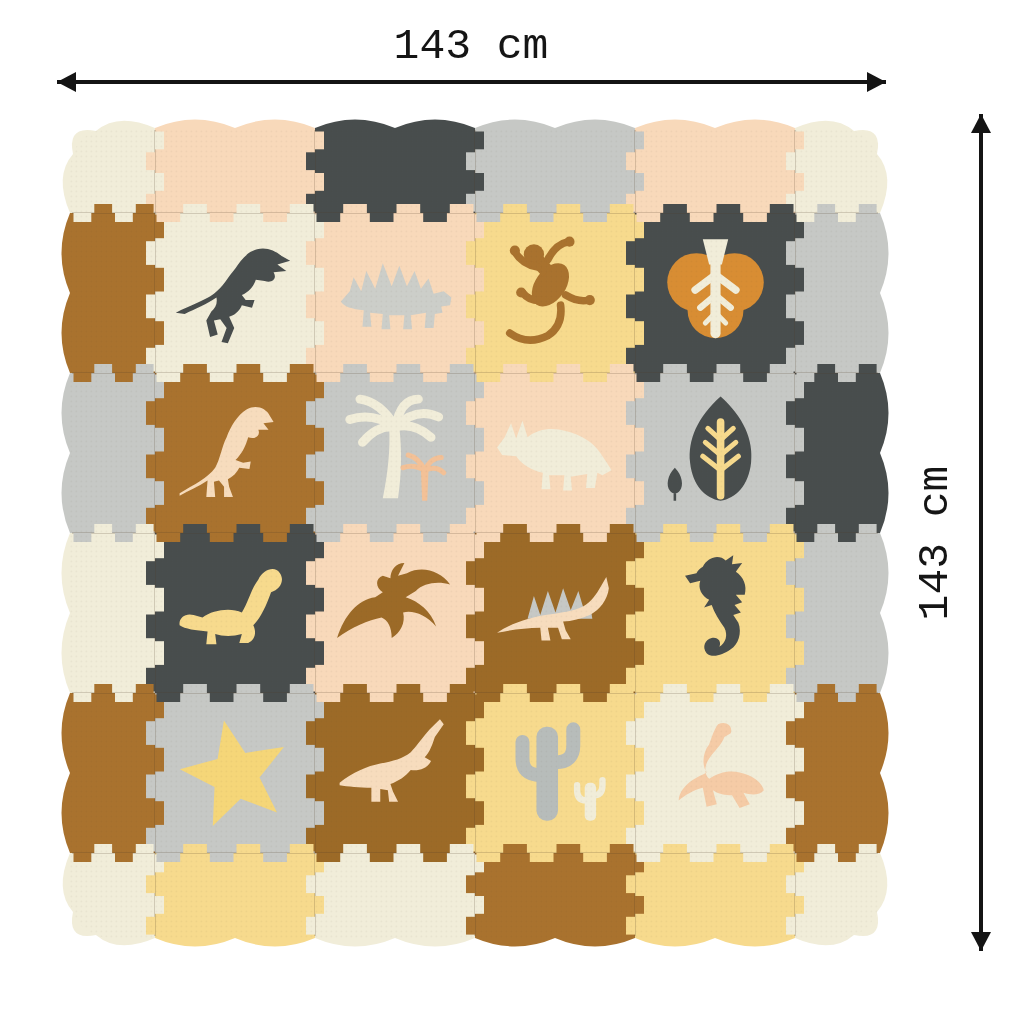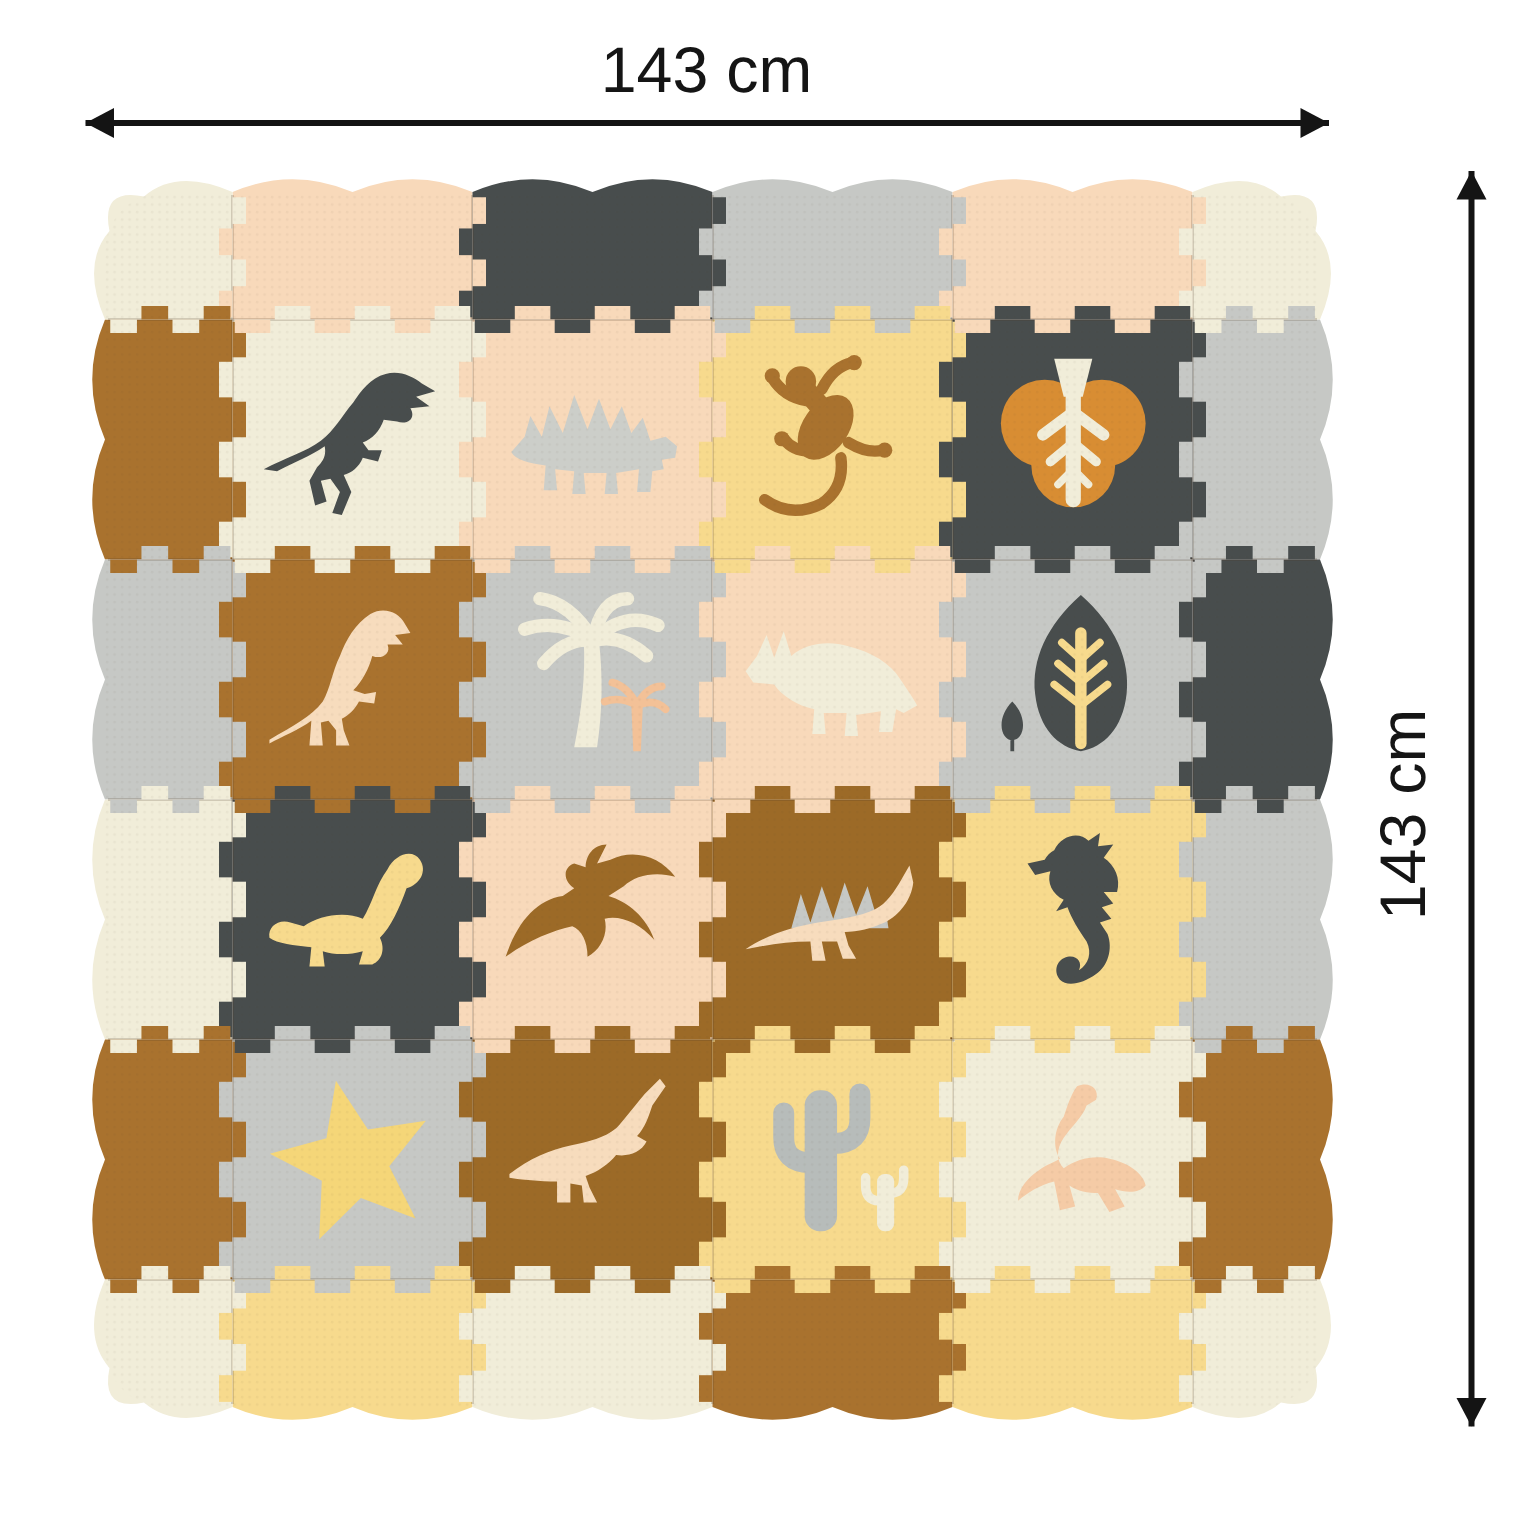--- a/index.html
+++ b/index.html
@@ -1,17 +1,17 @@
 <!DOCTYPE html>
 <html><head>
 <meta charset="utf-8">
 <style>
   html,body{margin:0;padding:0;background:#ffffff;}
   .stage{position:relative;width:1024px;height:1024px;background:#ffffff;overflow:hidden;
-         font-family:Liberation Sans, sans-serif;}
+         font-family:Liberation Mono, monospace;}
   .stage svg{position:absolute;left:0;top:0;}
   .dim-label{position:absolute;color:#151515;font-size:43px;line-height:50px;
              text-align:center;white-space:nowrap;}
   .dim-top{left:391px;top:22px;width:160px;}
   .dim-right{left:856px;top:518px;width:160px;height:50px;transform:rotate(-90deg);transform-origin:center;}
 </style>
 </head>
 <body>
 
 <div class="stage">

